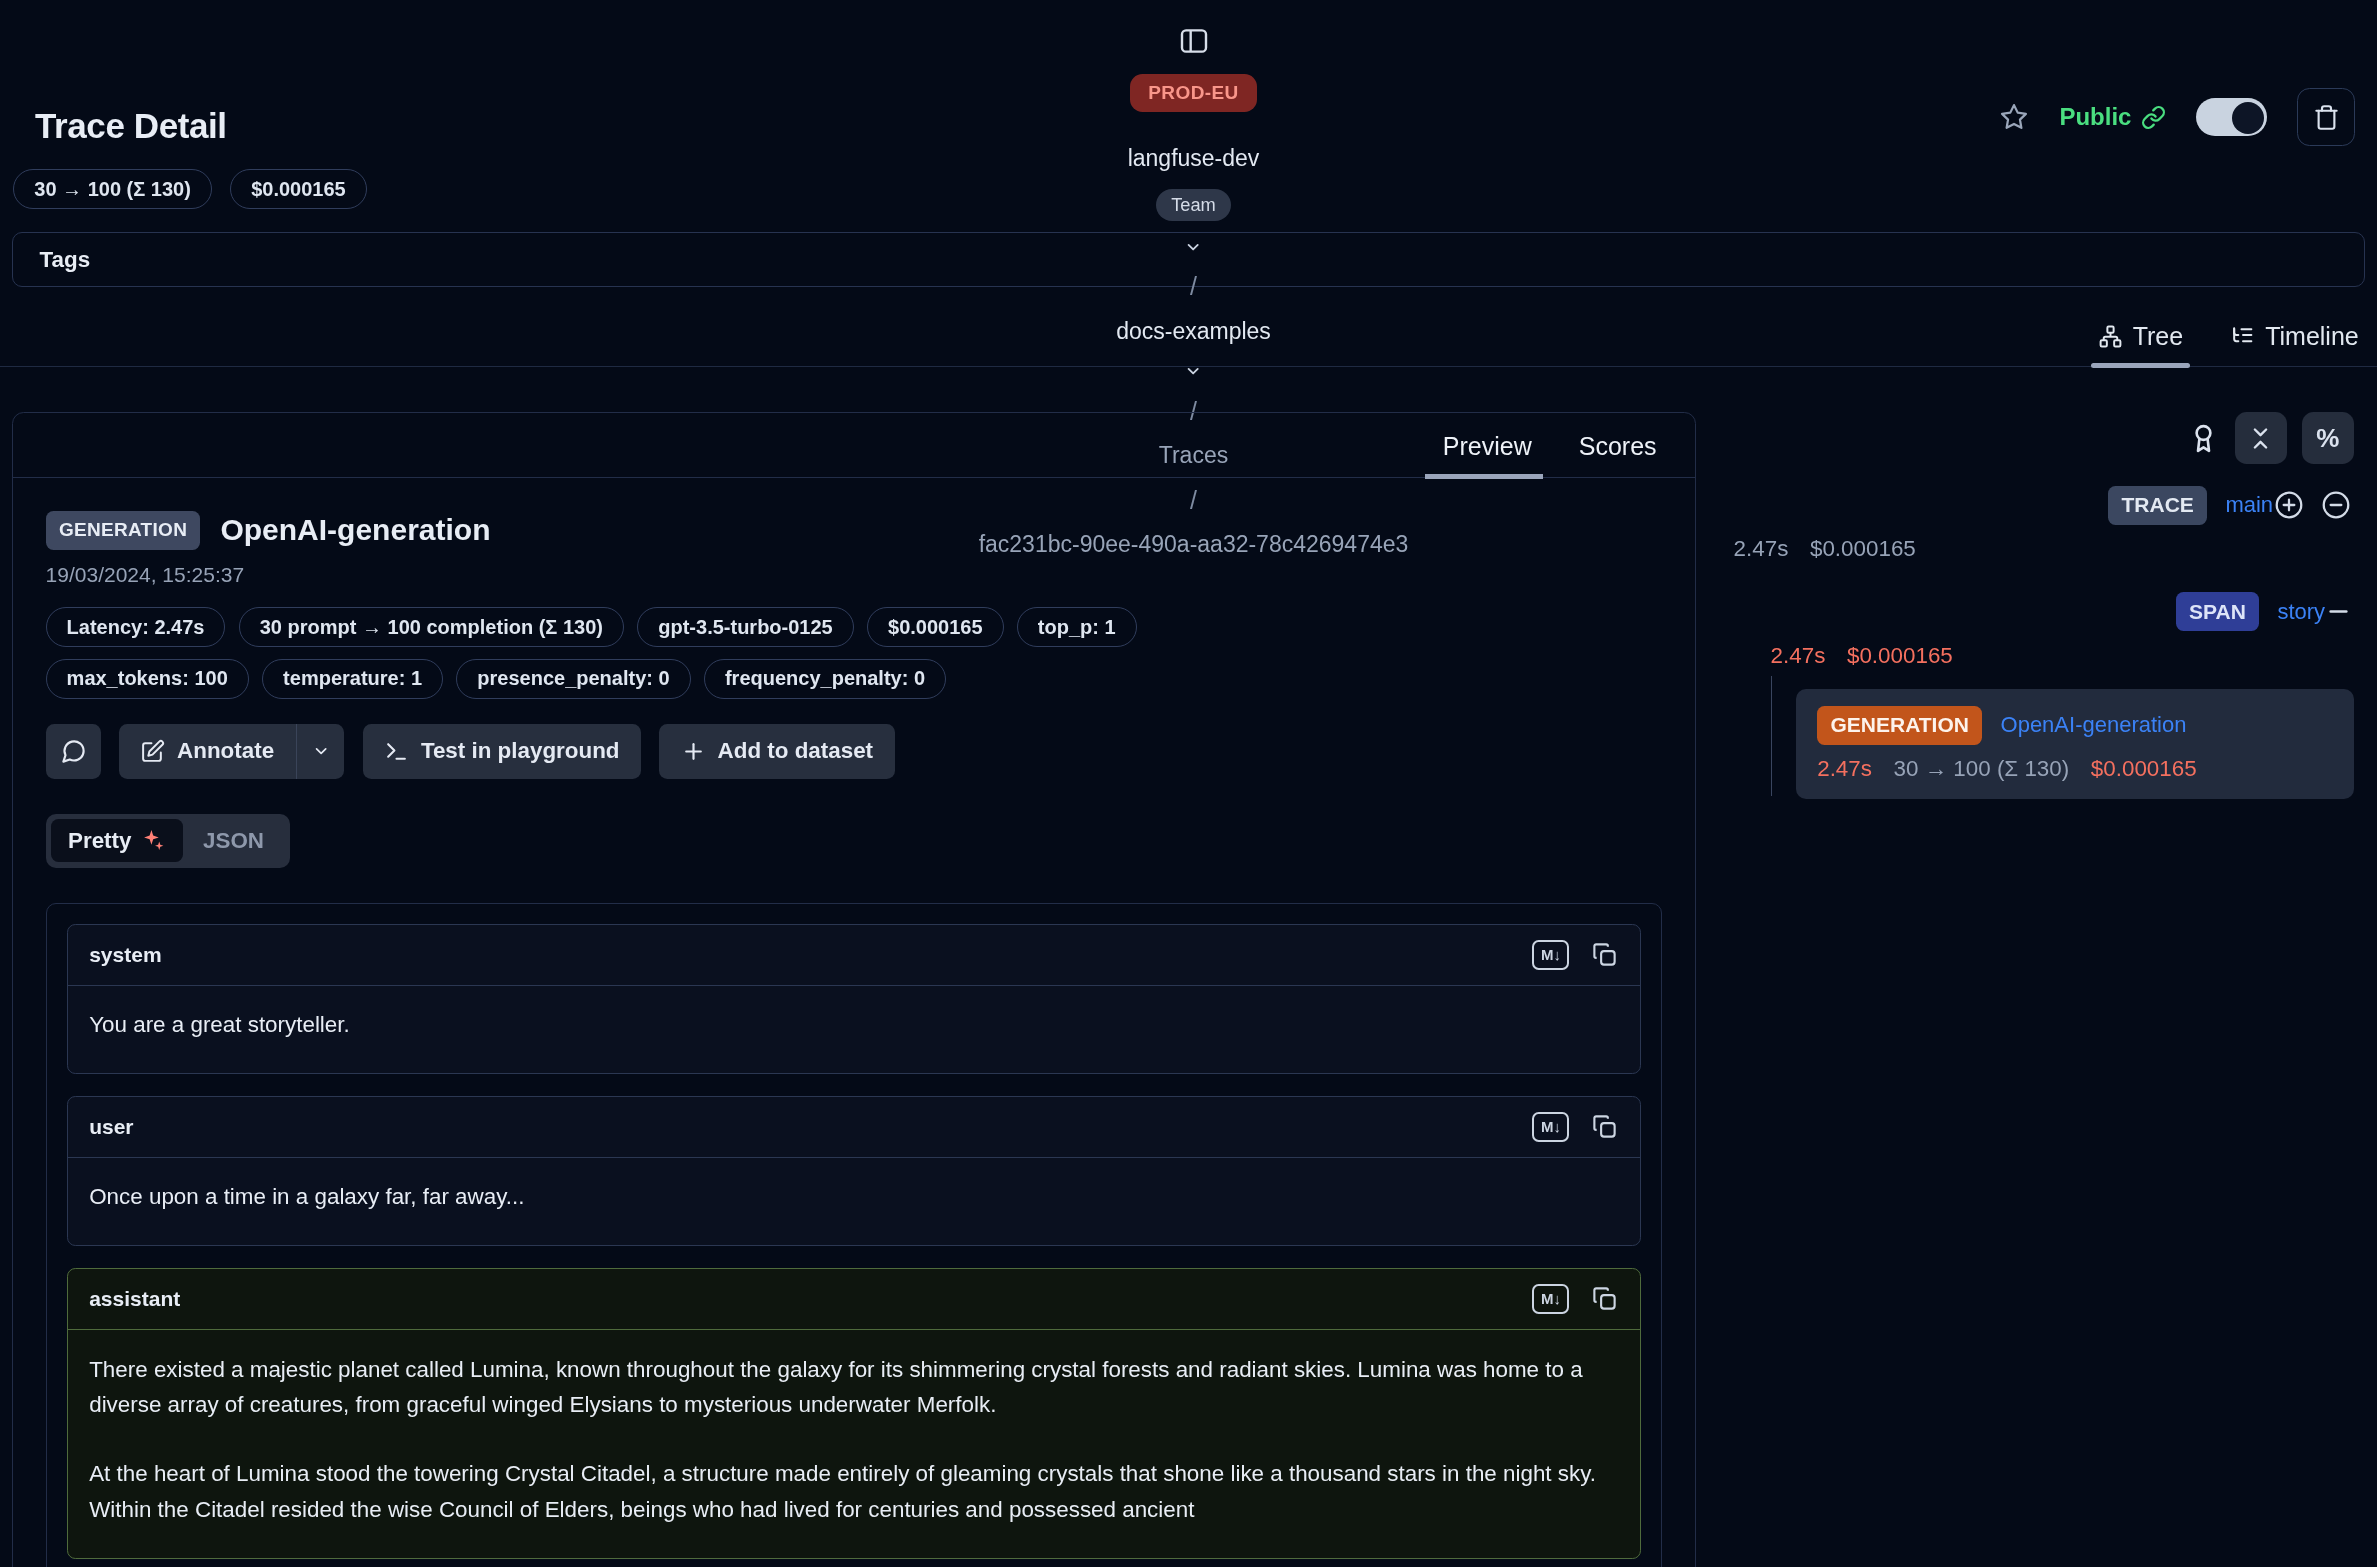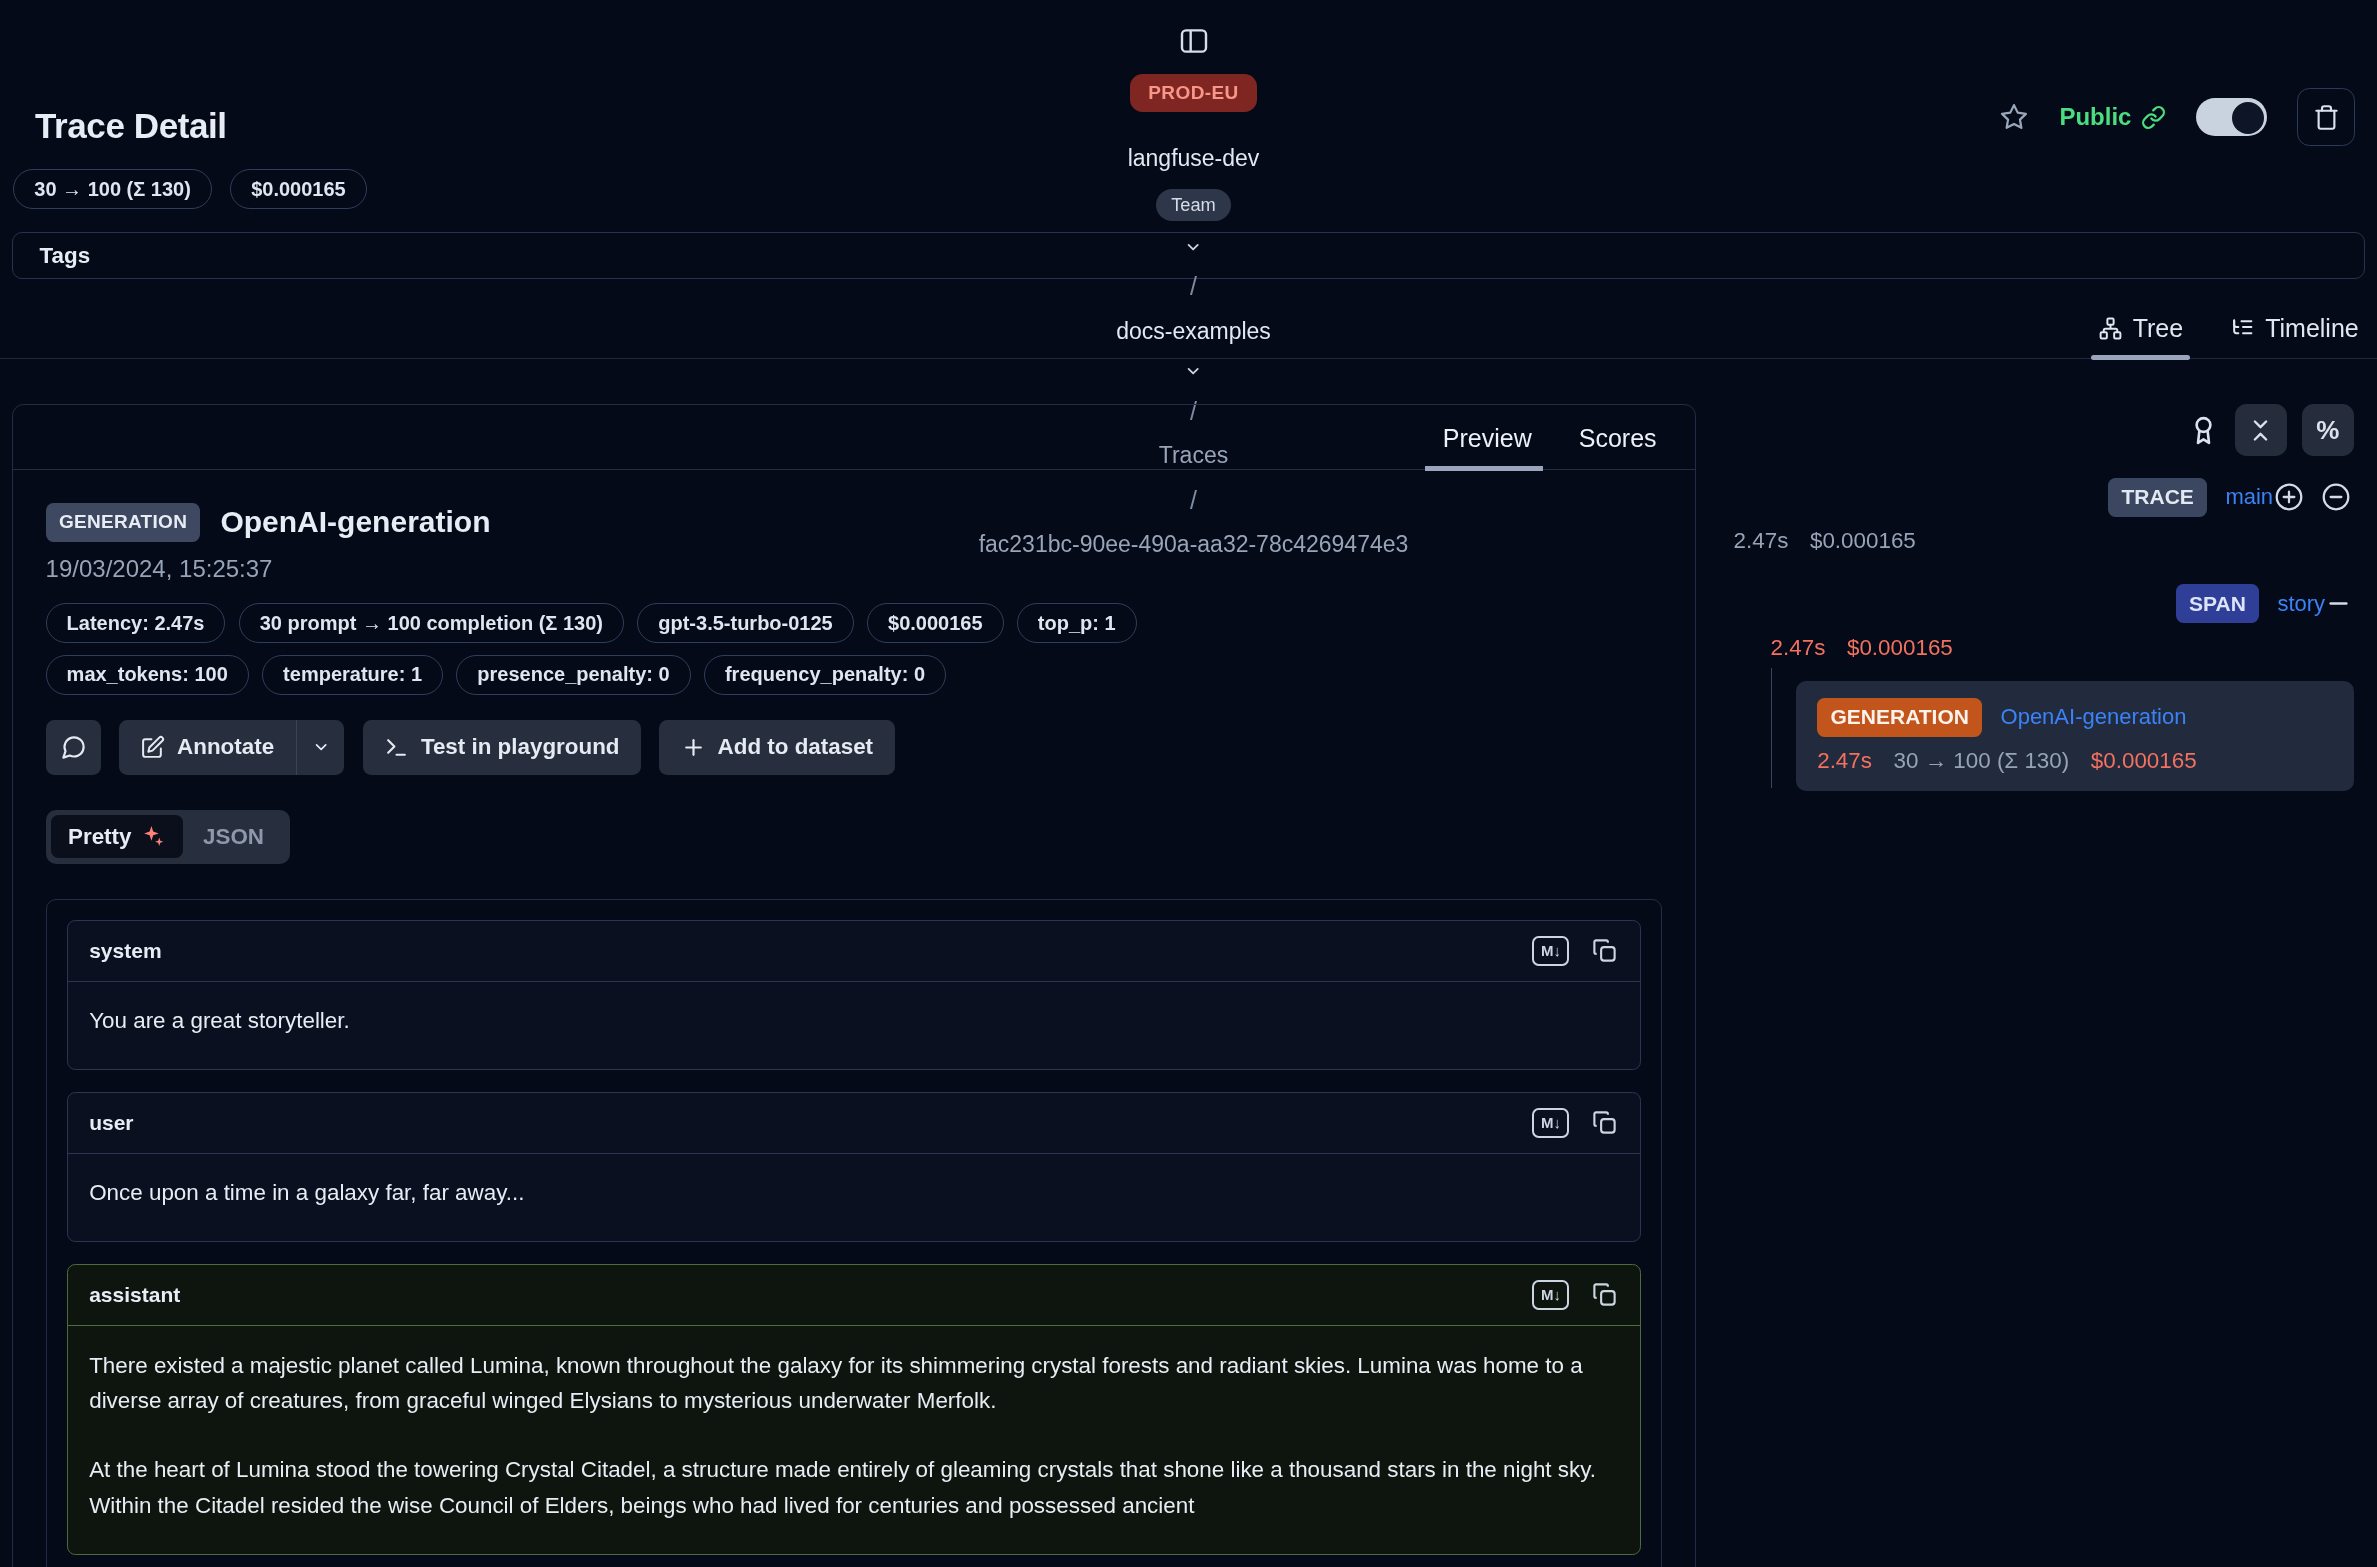--- a/index.html
+++ b/index.html
@@ -33,21 +33,21 @@
   .toggle .knob { position:absolute; right:3.3px; top:3.3px; width:32px; height:32px; border-radius:50%; background:#0d1526; }
   .trash-btn { width:58px; height:58px; border:1.7px solid #2b3a58; border-radius:12.5px; display:flex; align-items:center; justify-content:center; background:transparent; }
 
   
   .badge-row { display:flex; gap:18.3px; padding:23px 0 0 13.3px; }
   .pill {
     border:1.7px solid #303d5c; border-radius:830px; padding:7.5px 20px;
     font-size:20px; font-weight:600; color:#dfe6f0; white-space:nowrap;
   }
   .tags-box {
-    margin:23px 11.6px 0 11.6px; height:47px; border:1.7px solid #273350; border-radius:10px;
+    margin:23px 11.6px 0 11.6px; height:55px; border:1.7px solid #273350; border-radius:10px;
     display:flex; align-items:center; padding:0 27px;
   }
   .tags-label { font-size:22.4px; font-weight:700; }
 
   
   .view-tabs { display:flex; justify-content:flex-end; gap:47px; padding-right:18.3px; margin-top:35px; border-bottom:1.7px solid #1f2a42; }
   .vtab { display:flex; align-items:center; gap:10px; font-size:25px; color:#e2e8f0; padding-bottom:15px; position:relative; cursor:pointer; }
   .vtab.active::after { content:""; position:absolute; left:-6.7px; right:-6.7px; bottom:-1.7px; height:5px; border-radius:2.5px; background:#9aa5bb; }
 
   
@@ -57,21 +57,21 @@
 
   
   .panel-tabs { display:flex; justify-content:flex-end; gap:47px; padding:18.3px 38px 0 0; border-bottom:1.7px solid #222d48; }
   .ptab { font-size:25px; color:#eef2f8; font-weight:500; padding-bottom:16.6px; position:relative; cursor:pointer; }
   .ptab.active::after { content:""; position:absolute; left:-18.3px; right:-11.6px; bottom:-1.7px; height:5px; background:#9aa5bb; }
 
   
   .obs-head { padding:33px 33px 0 33px; display:flex; align-items:center; gap:20px; }
   .obs-type-badge { background:#3e4860; border-radius:7.5px; padding:8.3px 13.3px; font-size:19px; font-weight:700; letter-spacing:0.3px; }
   .obs-title { font-size:30px; font-weight:700; }
-  .obs-date { padding:13.3px 33px 0; font-size:24px; color:#97a3b7; }
+  .obs-date { padding:13.3px 33px 0; font-size:21px; color:#97a3b7; }
   .obs-badges { padding:20px 33px 0; display:flex; flex-wrap:wrap; gap:11.6px 13.3px; max-width:1347px; }
 
   
   .actions { padding:25px 33px 0; display:flex; gap:18.3px; align-items:center; }
   .btn { background:#272f3e; border-radius:8.3px; height:55px; display:flex; align-items:center; font-size:22.4px; font-weight:600; color:#e5eaf3; cursor:pointer; }
   .btn-icon-only { width:55px; justify-content:center; }
   .btn-part { display:flex; align-items:center; gap:11.6px; padding:0 21.6px; height:100%; }
   .btn-split-div { width:1.7px; height:100%; background:#3a4459; }
   .btn-chev { width:47px; height:100%; display:flex; align-items:center; justify-content:center; }
 

